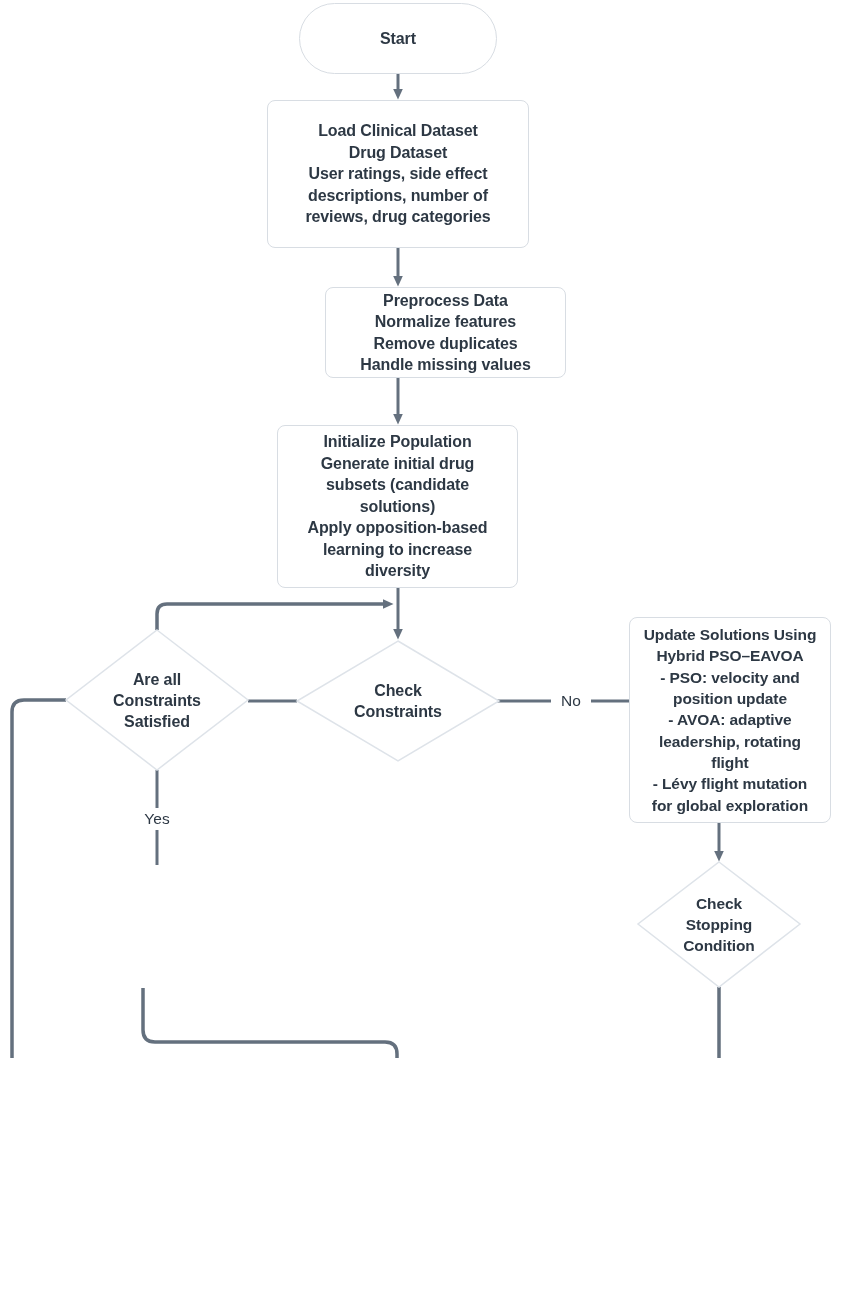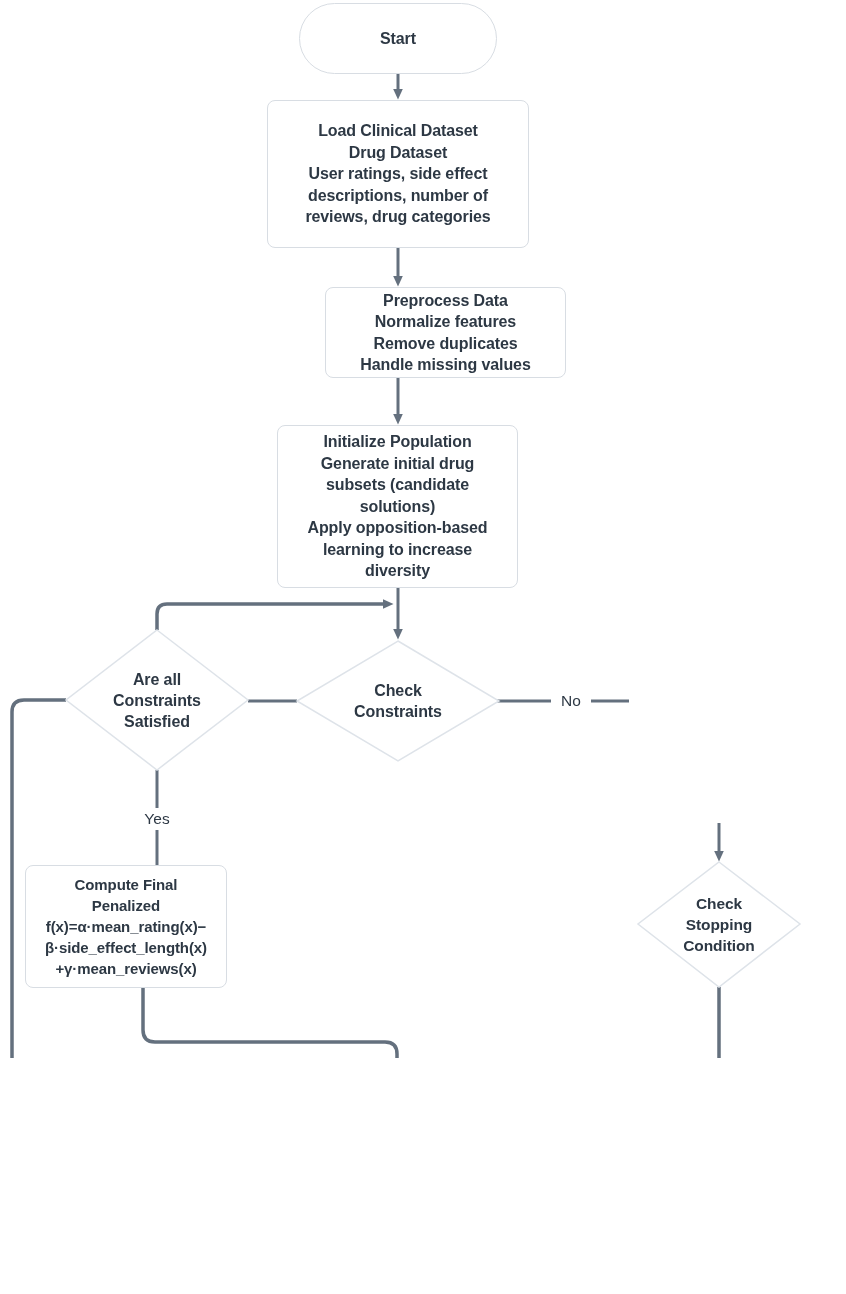--- a/index.html
+++ b/index.html
@@ -144,26 +144,30 @@
 Constraints
 Satisfied</div>
 
   <div class="diamond-label" style="left:297px; top:641px; width:202px; height:120px;">Check
 Constraints</div>
 
   <div class="diamond-label fs155" style="left:638px; top:862px; width:162px; height:125px;">Check
 Stopping
 Condition</div>
 
+  <div class="node fs155" style="left:629px; top:617px; width:202px; height:206px;">Update Solutions Using
+Hybrid PSO–EAVOA
+- PSO: velocity and
+position update
+- AVOA: adaptive
+leadership, rotating
+flight
+- Lévy flight mutation
+for global exploration</div>
 
-  <div class="node fs15" style="left:25px; top:865px; width:202px; height:123px;">Compute Final
-Penalized
-f(x)=α·mean_rating(x)−
-β·side_effect_length(x)
-+γ·mean_reviews(x)</div>
 
 
 
 
   <div class="edge-label" style="left:551px; top:690px; width:40px;">No</div>
 
   <div class="edge-label" style="left:137px; top:808px; width:40px;">Yes</div>
 
 </div>
 

